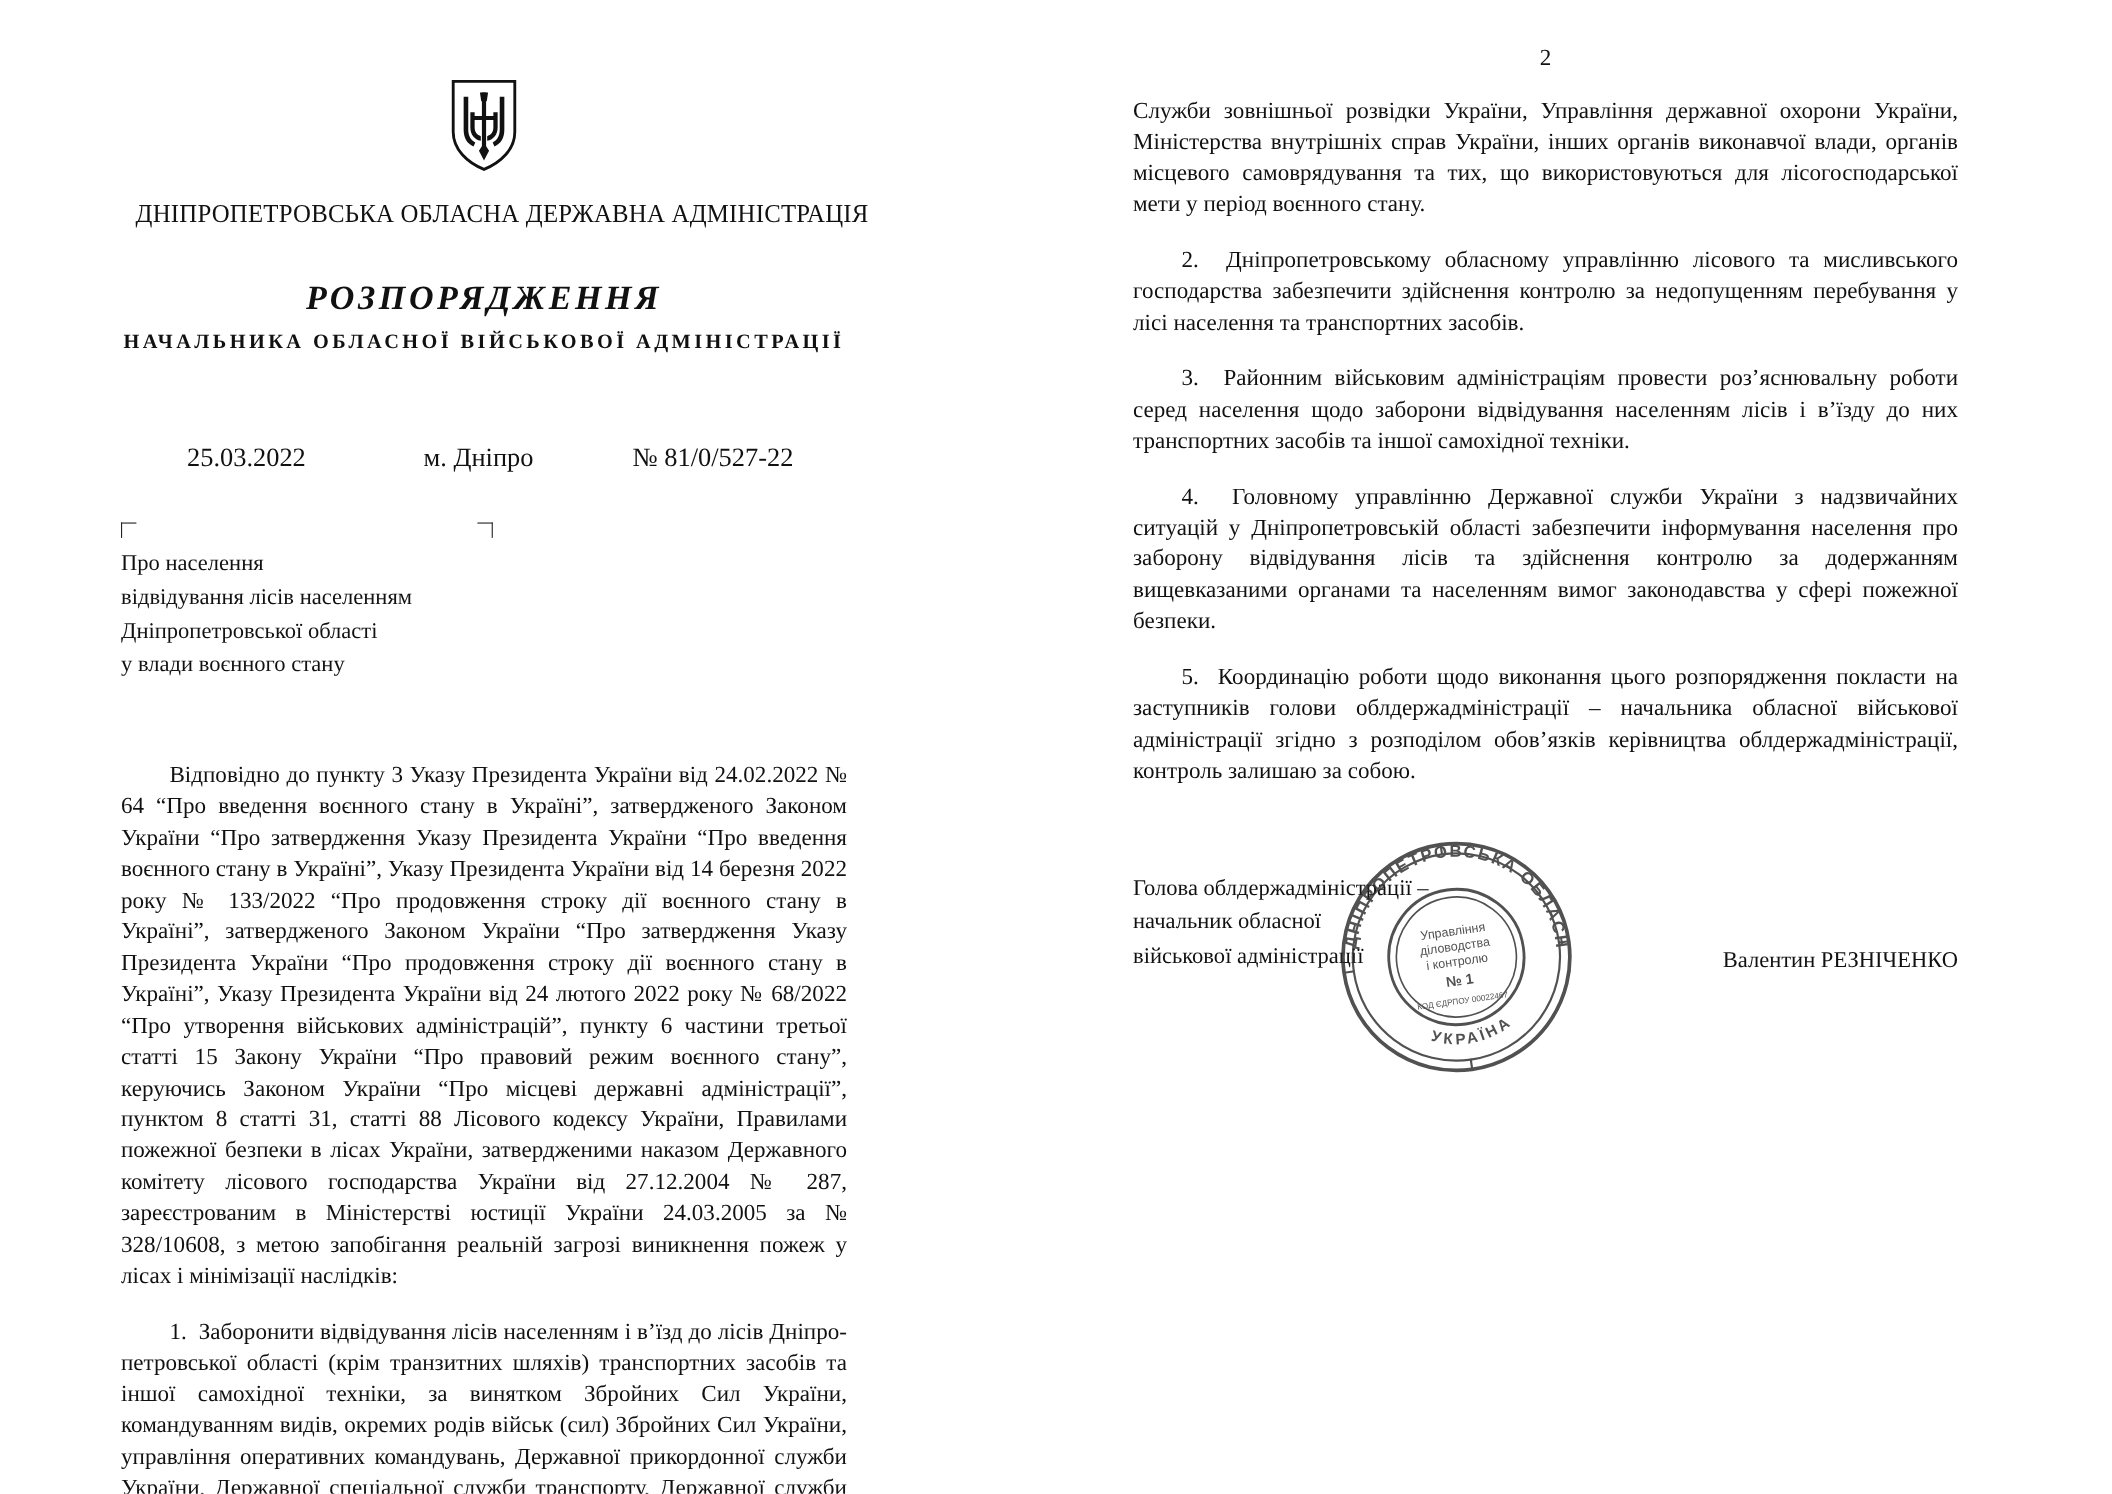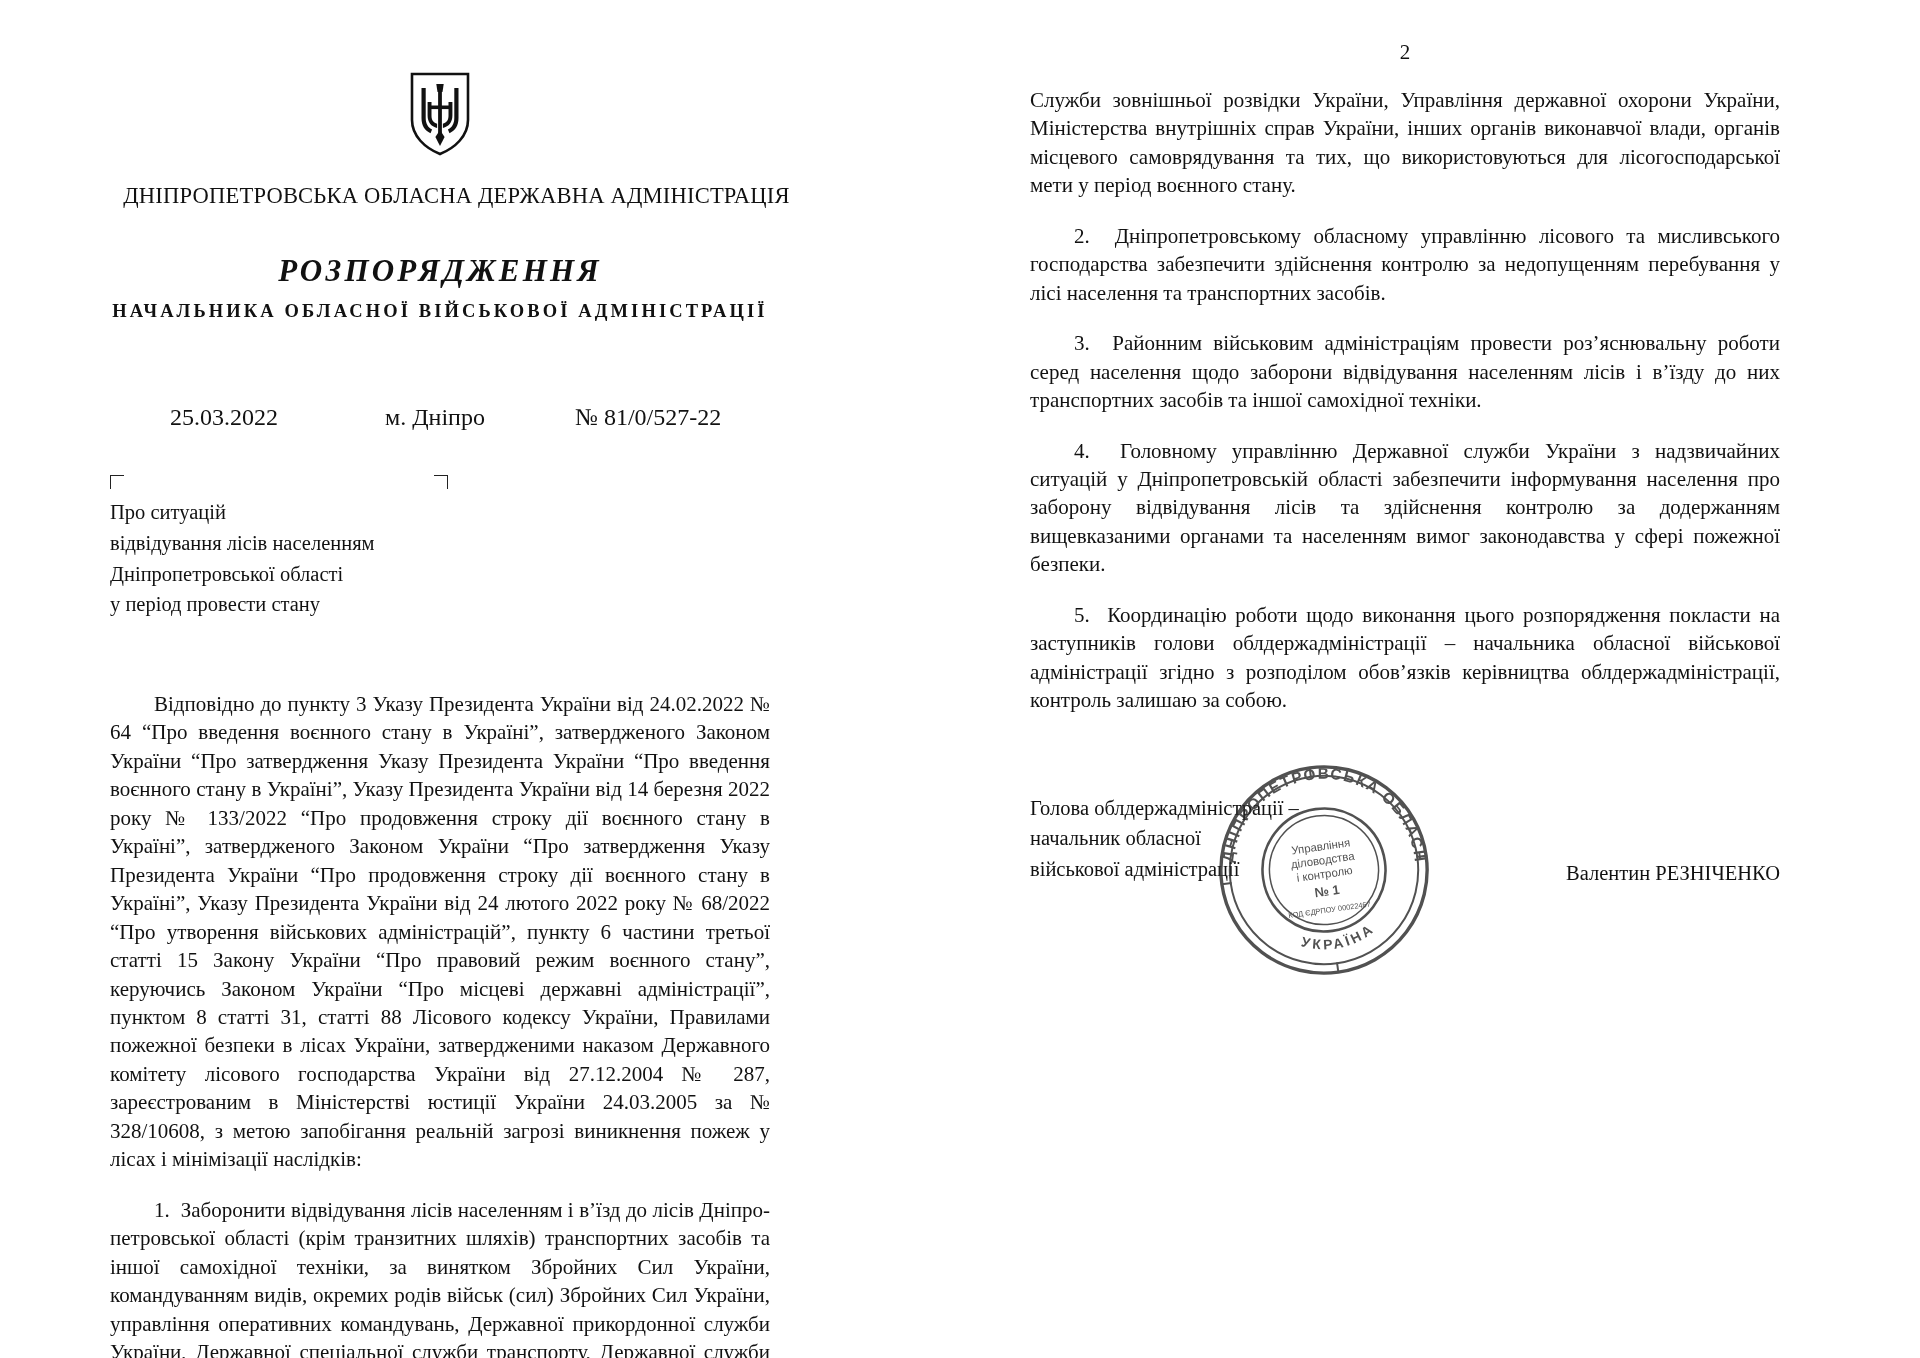--- a/index.html
+++ b/index.html
@@ -191,24 +191,24 @@
 
     <div class="meta-row">
       <span class="meta-date">25.03.2022</span>
       <span class="meta-city">м. Дніпро</span>
       <span class="meta-number">№ 81/0/527-22</span>
     </div>
 
     <div class="subject-block">
       <span class="corner corner-tl"></span>
       <span class="corner corner-tr"></span>
-      <span class="subject-line">Про ситуацій</span>
+      <span class="subject-line">Про населення</span>
       <span class="subject-line">відвідування лісів населенням</span>
       <span class="subject-line">Дніпропетровської області</span>
-      <span class="subject-line">у період провести стану</span>
+      <span class="subject-line">у влади воєнного стану</span>
     </div>
 
     <p class="para indent">Відповідно до пункту 3 Указу Президента України від 24.02.2022 № 64 “Про введення воєнного стану в Україні”, затвердженого Законом України “Про затвердження Указу Президента України “Про введення воєнного стану в Україні”, Указу Президента України від 14 березня 2022 року № 133/2022 “Про продовження строку дії воєнного стану в Україні”, затвердженого Законом України “Про затвердження Указу Президента України “Про продовження строку дії воєнного стану в Україні”, Указу Президента України від 24 лютого 2022 року № 68/2022 “Про утворення військових адміністрацій”, пункту 6 частини третьої статті 15 Закону України “Про правовий режим воєнного стану”, керуючись Законом України “Про місцеві державні адміністрації”, пунктом 8 статті 31, статті 88 Лісового кодексу України, Правилами пожежної безпеки в лісах України, затвердженими наказом Державного комітету лісового господарства України від 27.12.2004 № 287, зареєстрованим в Міністерстві юстиції України 24.03.2005 за № 328/10608, з метою запобігання реальній загрозі виникнення пожеж у лісах і мінімізації наслідків:</p>
 
     <p class="para indent last"><span>1.</span>&nbsp;&nbsp;<span>Заборонити відвідування лісів населенням і в’їзд до лісів Дніпро-петровської області (крім транзитних шляхів) транспортних засобів та іншої самохідної техніки, за винятком Збройних Сил України, командуванням видів, окремих родів військ (сил) Збройних Сил України, управління оперативних командувань, Державної прикордонної служби України, Державної спеціальної служби транспорту, Державної служби спеціального зв’язку та захисту інформації України, Національної гвардії України, Служби безпеки України,</span></p>
   </div>
 
   <div class="page page-right">
 
     <div class="page-number">2</div>

